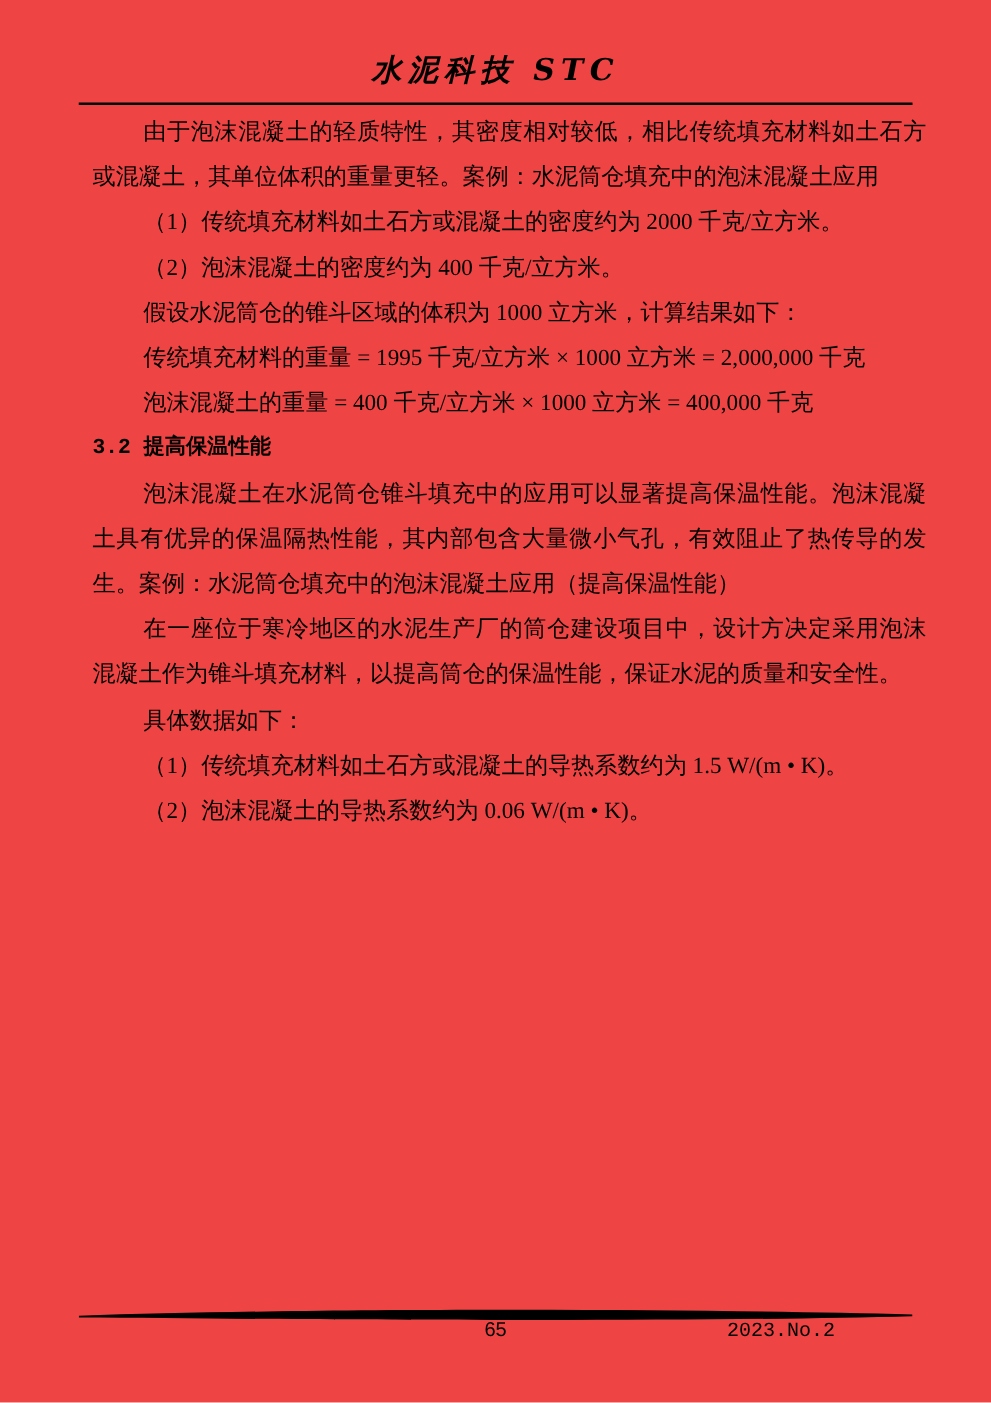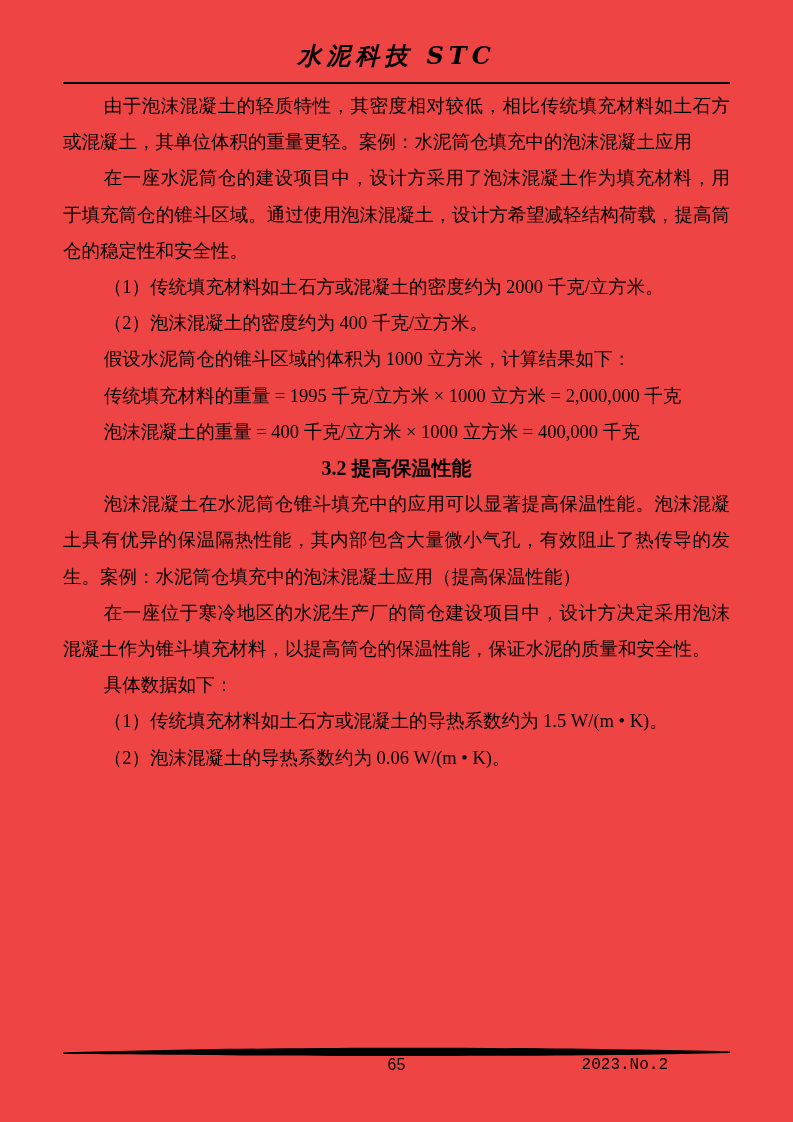--- a/index.html
+++ b/index.html
@@ -28,39 +28,39 @@
     position: absolute;
     top: 82px;
     left: 63px;
     width: 667px;
     height: 2px;
     background: #000000;
   }
   .article-body {
     position: absolute;
     top: 88px;
-    left: 63px;
+    left: 74px;
     width: 667px;
     font-family: "Liberation Serif", "DejaVu Serif", serif;
     font-size: 18.5px;
     line-height: 36.2px;
     text-align: justify;
   }
   .article-body p {
     margin: 0;
     text-indent: 2.2em;
   }
   .section-heading {
     margin: 0;
-    font-family: Liberation Serif, serif;
-    font-size: 20px;
+    font-family: Liberation Mono, monospace;
+    font-size: 17px;
     font-weight: bold;
     line-height: 36.2px;
     text-indent: 0;
-    text-align: center;
+    text-align: left;
   }
   .footer-bar {
     position: absolute;
     top: 1047px;
     left: 63px;
     width: 667px;
     height: 10px;
     display: block;
   }
   .footer-text {
@@ -90,21 +90,20 @@
 <body>
 
 <div class="page">
 
   <div class="journal-title">水泥科技 STC</div>
 
   <div class="header-rule"></div>
 
   <div class="article-body">
     <p>由于泡沫混凝土的轻质特性，其密度相对较低，相比传统填充材料如土石方或混凝土，其单位体积的重量更轻。案例：水泥筒仓填充中的泡沫混凝土应用</p>
-    <p>在一座水泥筒仓的建设项目中，设计方采用了泡沫混凝土作为填充材料，用于填充筒仓的锥斗区域。通过使用泡沫混凝土，设计方希望减轻结构荷载，提高筒仓的稳定性和安全性。</p>
     <p>（1）传统填充材料如土石方或混凝土的密度约为 2000 千克/立方米。</p>
     <p>（2）泡沫混凝土的密度约为 400 千克/立方米。</p>
     <p>假设水泥筒仓的锥斗区域的体积为 1000 立方米，计算结果如下：</p>
     <p>传统填充材料的重量 = 1995 千克/立方米 × 1000 立方米 = 2,000,000 千克</p>
     <p>泡沫混凝土的重量 = 400 千克/立方米 × 1000 立方米 = 400,000 千克</p>
 
     <h2 class="section-heading">3.2 提高保温性能</h2>
 
     <p>泡沫混凝土在水泥筒仓锥斗填充中的应用可以显著提高保温性能。泡沫混凝土具有优异的保温隔热性能，其内部包含大量微小气孔，有效阻止了热传导的发生。案例：水泥筒仓填充中的泡沫混凝土应用（提高保温性能）</p>
     <p>在一座位于寒冷地区的水泥生产厂的筒仓建设项目中，设计方决定采用泡沫混凝土作为锥斗填充材料，以提高筒仓的保温性能，保证水泥的质量和安全性。</p>

